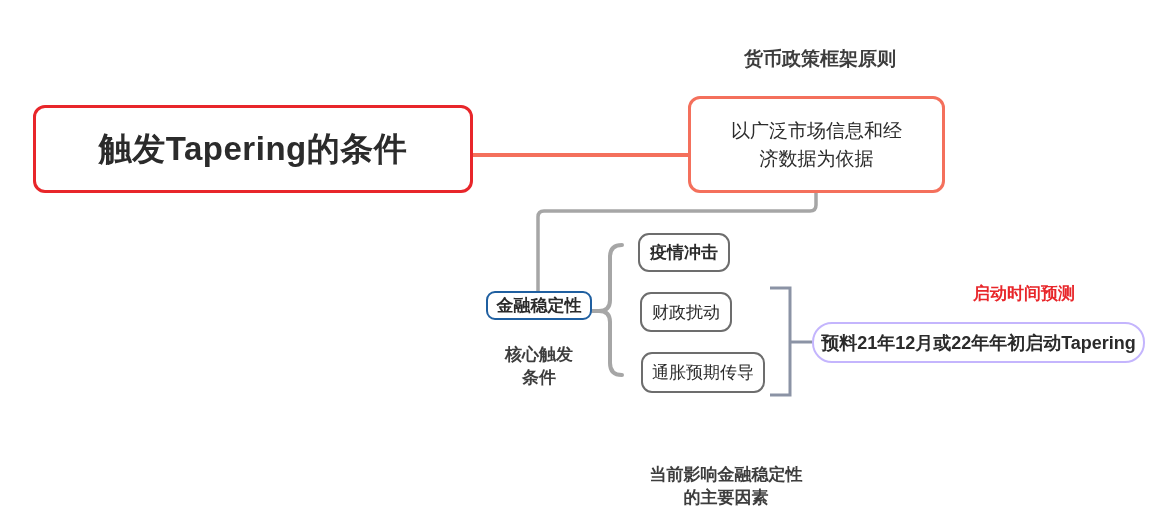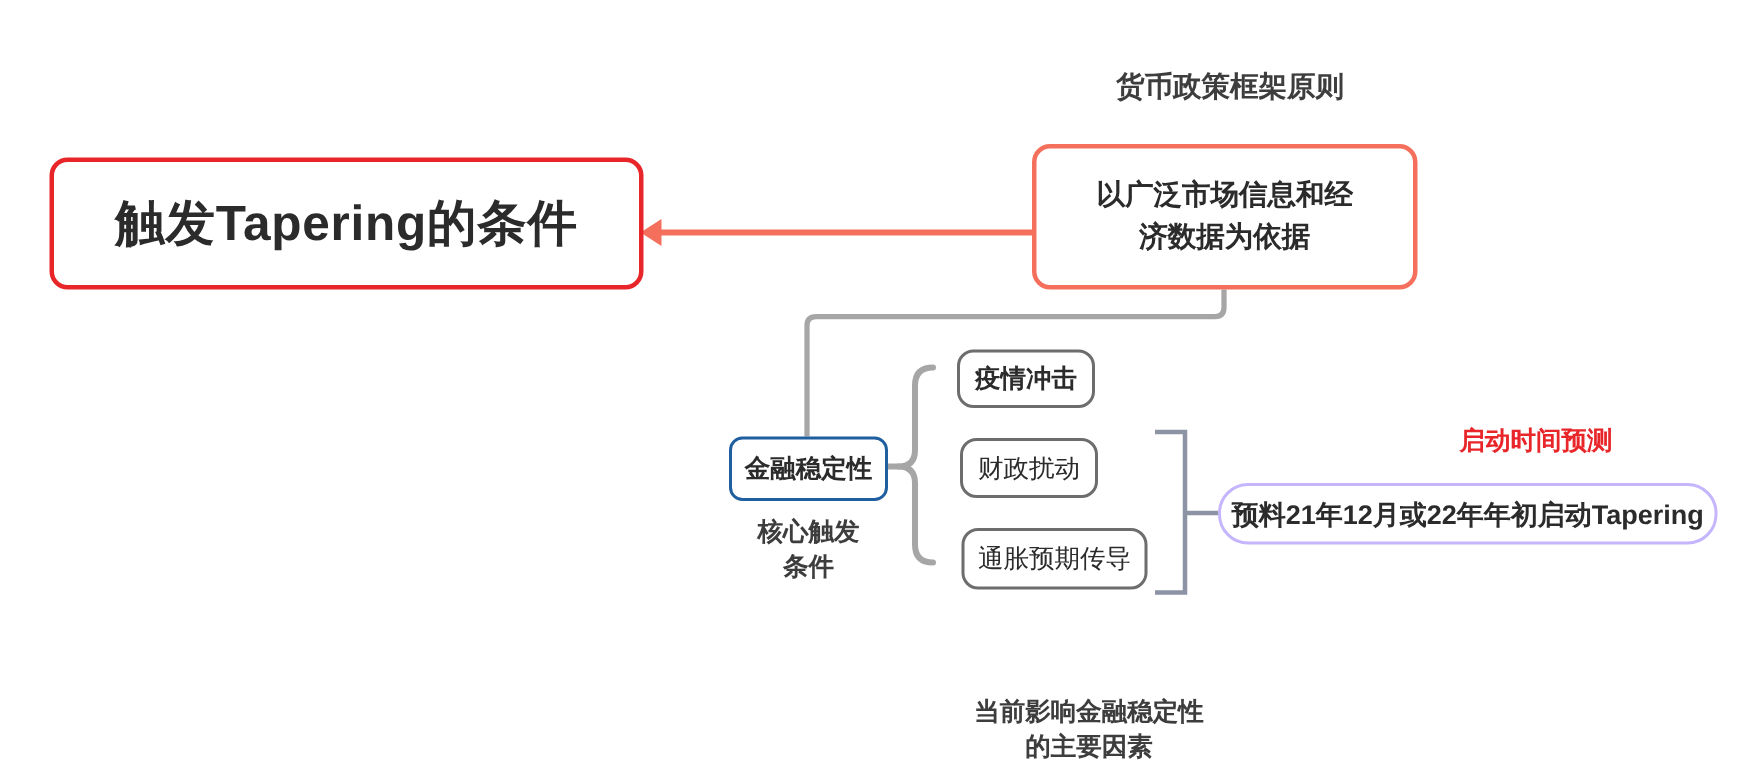--- a/index.html
+++ b/index.html
@@ -32,49 +32,49 @@
     align-items: center;
     justify-content: center;
     text-align: center;
     background: #ffffff;
     color: #262626;
   }
   
   #root-node {
     left: 33px;
     top: 105px;
-    width: 396px;
+    width: 440px;
     height: 88px;
     border: 3px solid #e8262a;
     border-radius: 12px;
     font-size: 33px;
     font-weight: bold;
     letter-spacing: 0.5px;
     color: #2b2b2b;
   }
   
   #principle-node {
     left: 688px;
     top: 96px;
     width: 257px;
     height: 97px;
     border: 3px solid #f4705c;
     border-radius: 12px;
     font-size: 19px;
-    font-weight: bold;
+    font-weight: normal;
     line-height: 1.45;
     color: #2b2b2b;
     padding: 0 12px;
   }
   
   #stability-node {
     left: 486px;
     top: 291px;
     width: 106px;
-    height: 43px;
+    height: 29px;
     border: 2.5px solid #1f5fa0;
     border-radius: 9px;
     font-size: 17px;
     font-weight: bold;
     color: #2b2b2b;
   }
   
   .factor-node {
     border: 2.5px solid #6d6d6d;
     border-radius: 11px;

